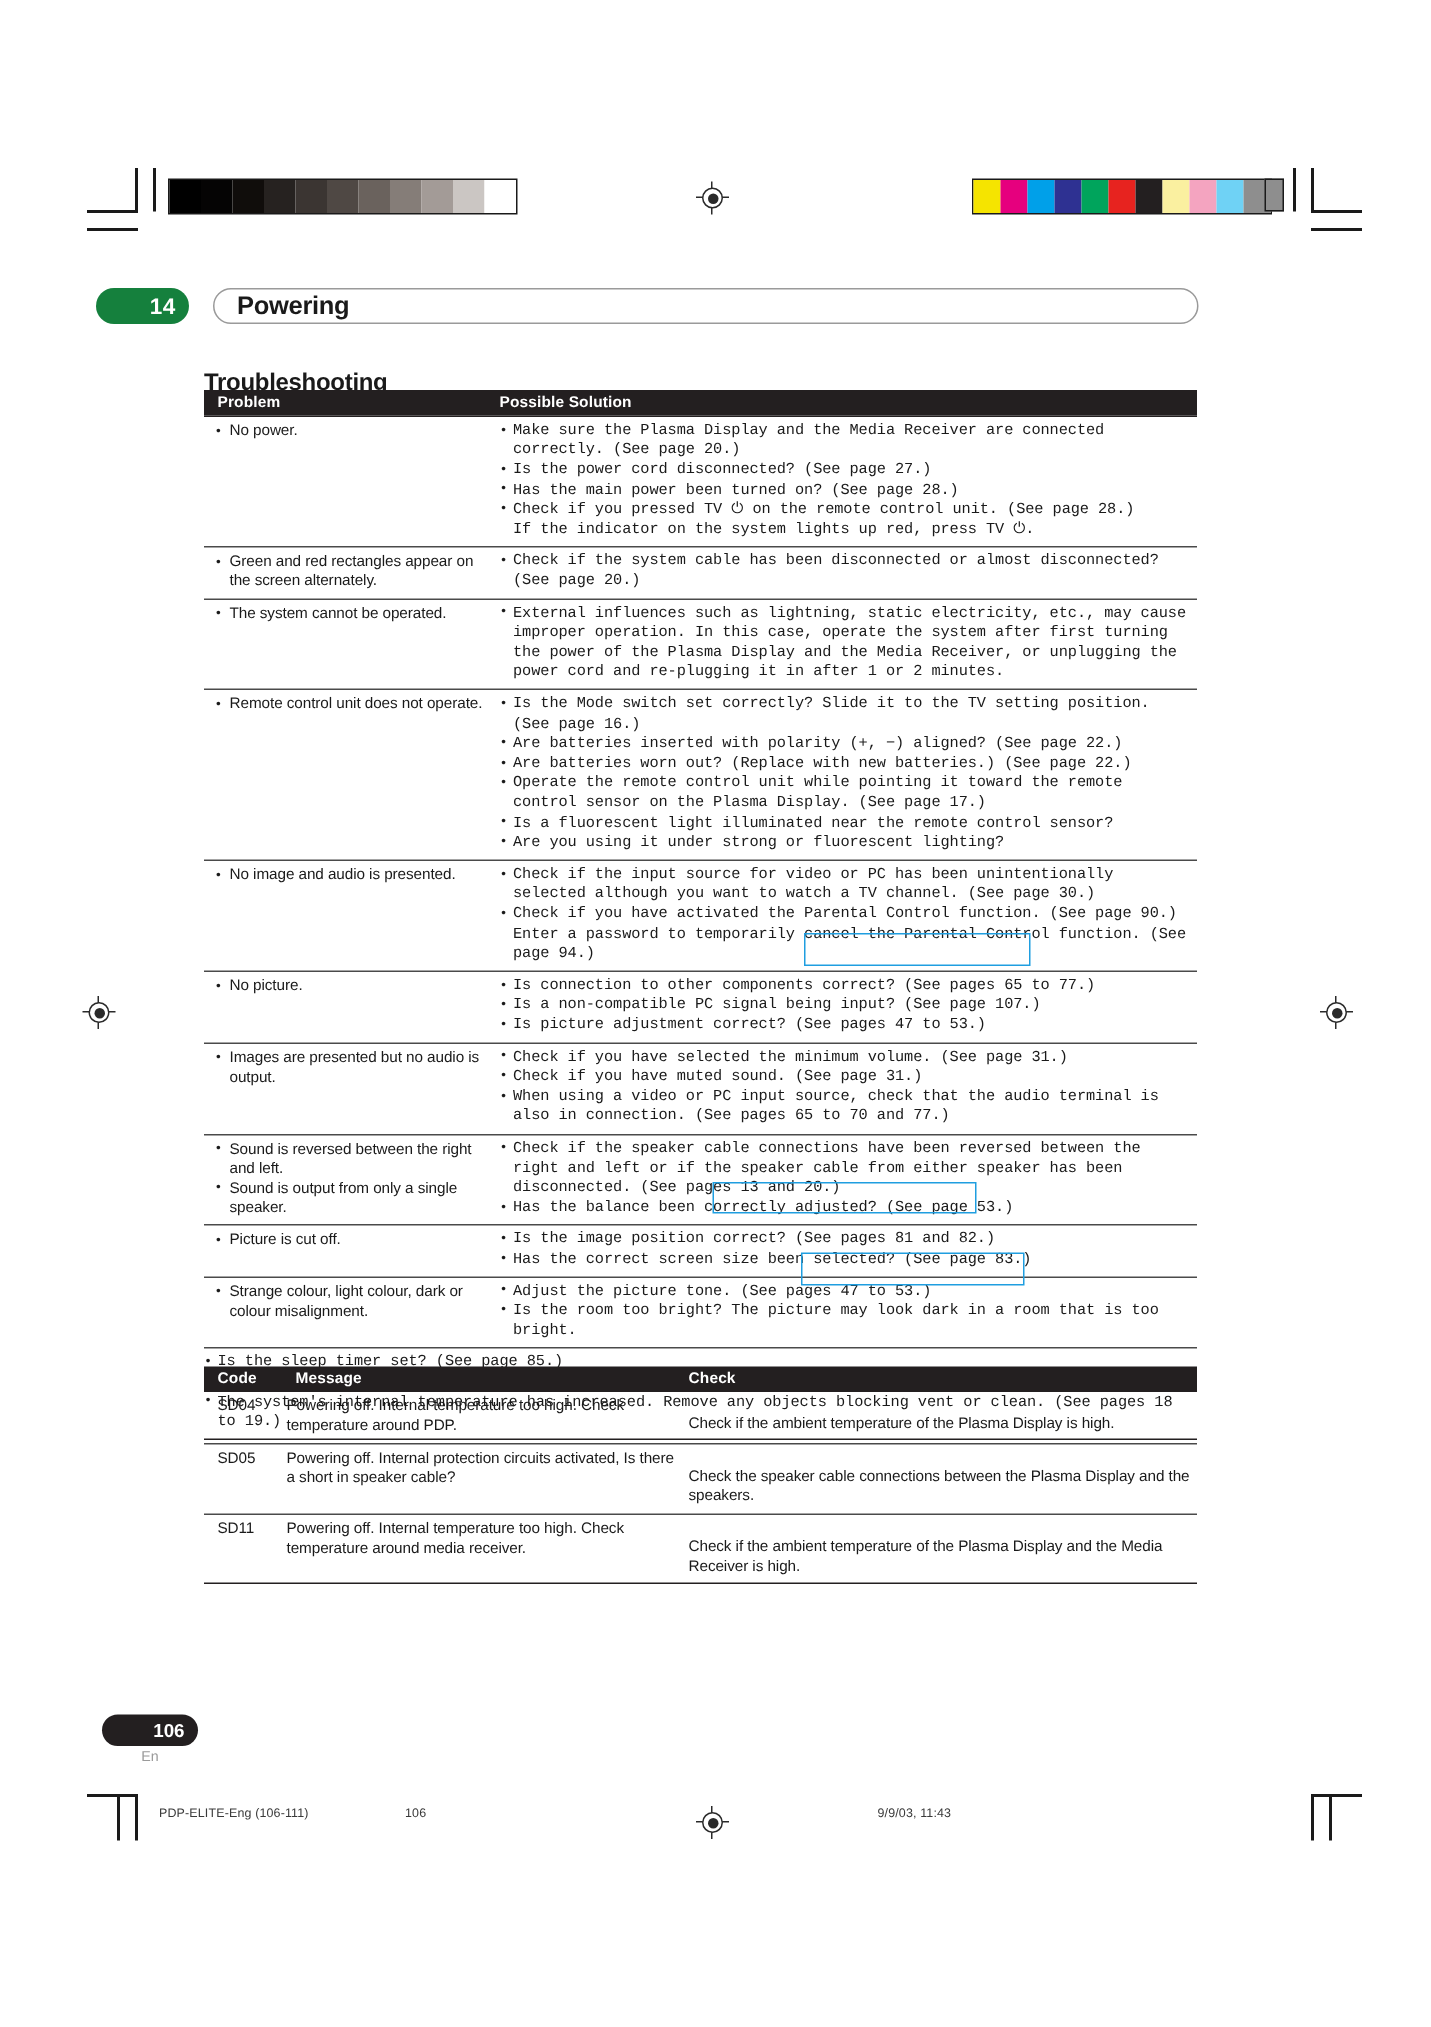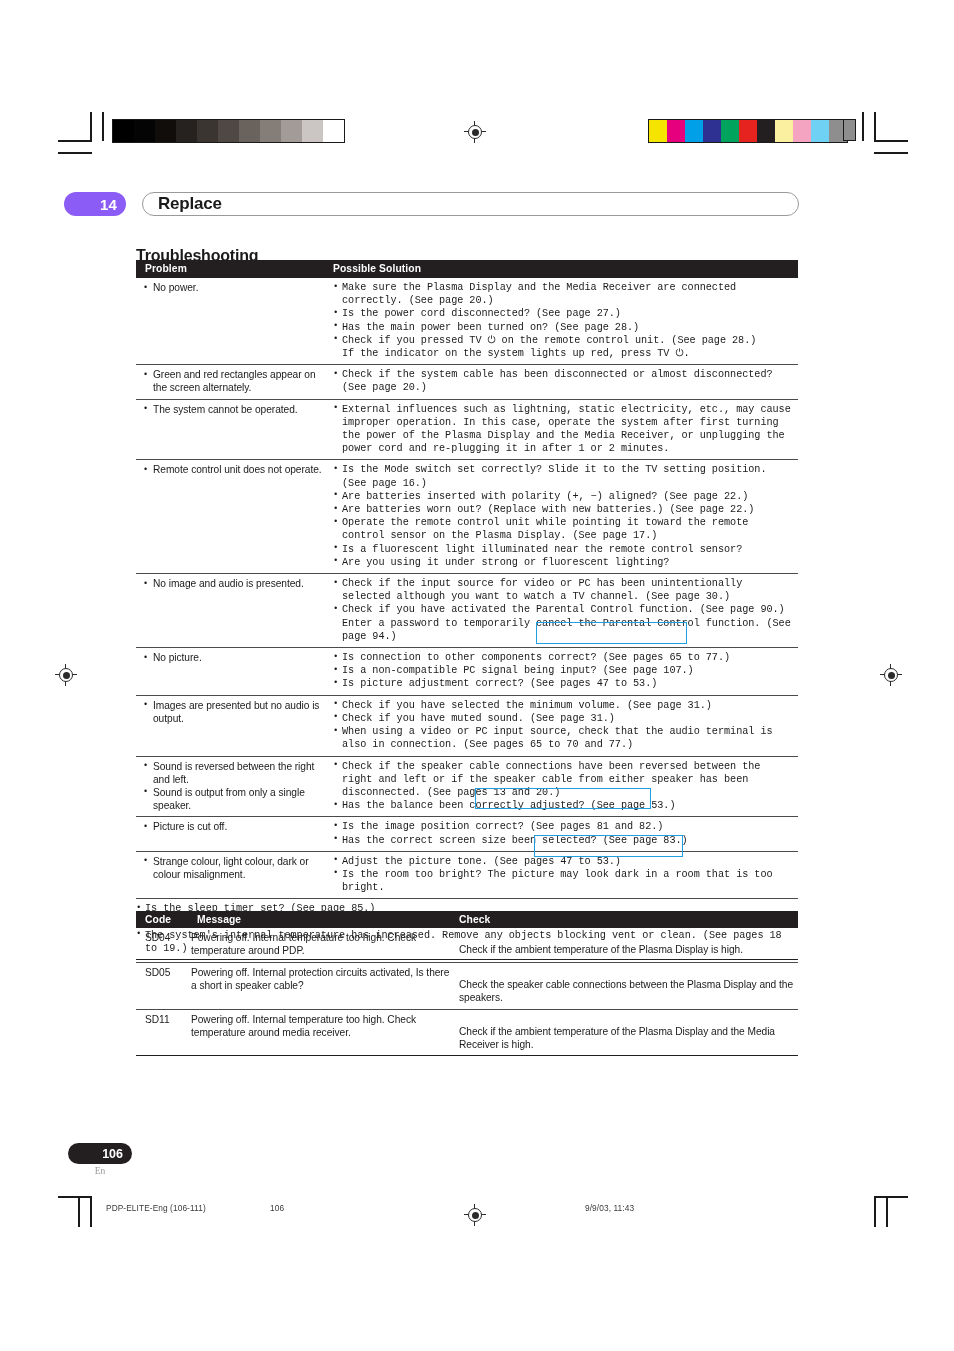--- a/index.html
+++ b/index.html
@@ -32,21 +32,21 @@
 
   .bar-strip { position:absolute; display:flex; border:1.5px solid #1a1a1a; box-sizing:content-box; }
   .bar-strip .sw { width:21px; height:22px; }
   .bar-strip.colors .sw { width:18px; height:22px; }
   .lone-sw { position:absolute; width:13px; height:22px; border:1.5px solid #1a1a1a; box-sizing:border-box; }
 
   
   .chapter-badge {
     position:absolute; left:64px; top:192px;
     width:62px; height:24px; border-radius:12px;
-    background:#8b5cf6; color:#fff;
+    background:#15803d; color:#fff;
     font-size:15px; font-weight:bold;
     display:flex; align-items:center; justify-content:flex-end;
     padding-right:9px; box-sizing:border-box;
     letter-spacing:0.2px;
   }
   .chapter-pill {
     position:absolute; left:142px; top:192px;
     width:657px; height:24px;
     border:1px solid #9a9a9a; border-radius:12px;
     box-sizing:border-box; background:#fff;
@@ -97,21 +97,21 @@
   .pg-badge {
     position:absolute; left:68px; top:1143px;
     width:64px; height:21px; border-radius:11px;
     background:#231f20; color:#fff;
     font-size:12.5px; font-weight:bold;
     display:flex; align-items:center; justify-content:flex-end;
     padding-right:9px; box-sizing:border-box;
   }
   .pg-lang {
     position:absolute; left:68px; top:1166px; width:64px;
-    text-align:center; font-size:9.5px; color:#9a9a9a;font-family:Liberation Serif, serif;
+    text-align:center; font-size:9.5px; color:#9a9a9a;
   }
 
   
   .foot { position:absolute; font-size:8.3px; color:#3a3a3a; letter-spacing:0.1px; }
 </style>
 </head>
 <body>
 
 <div class="page">
 
@@ -188,21 +188,21 @@
       <div class="sw" style="background: rgb(244, 164, 192);"></div>
       <div class="sw" style="background: rgb(111, 210, 245);"></div>
       <div class="sw" style="background: rgb(142, 142, 142);"></div>
     </div>
   <div class="lone-sw" id="lone-sw" style="left: 843px; top: 119px; background: rgb(142, 142, 142);"></div>
 
   <div class="chapter-badge">
     <span>14</span>
   </div>
   <div class="chapter-pill"></div>
-  <div class="chapter-title">Replace</div>
+  <div class="chapter-title">Powering</div>
 
   <div class="section-title">Troubleshooting</div>
 
   <div class="tbl" id="tbl-troubleshooting" style="top:260px;">
     <div class="thead">
       <span style="left:9px;">Problem</span>
       <span style="left:197px;">Possible Solution</span>
     </div>
     <div id="ts-body">
         <div class="trow rowline">

